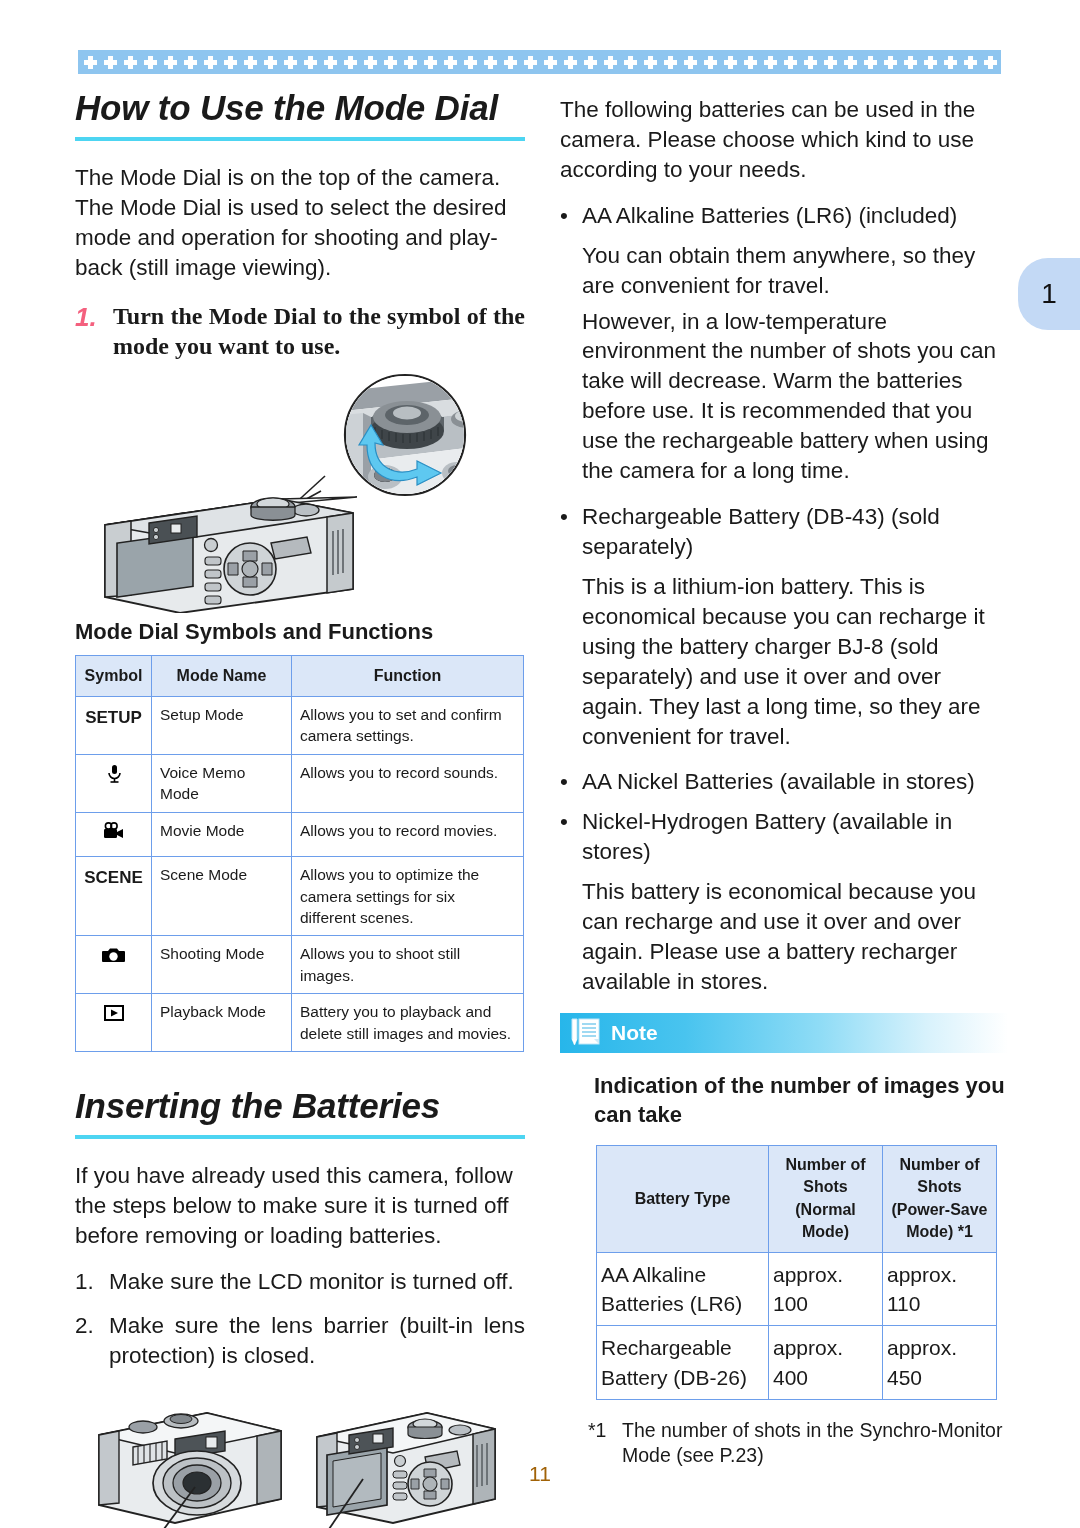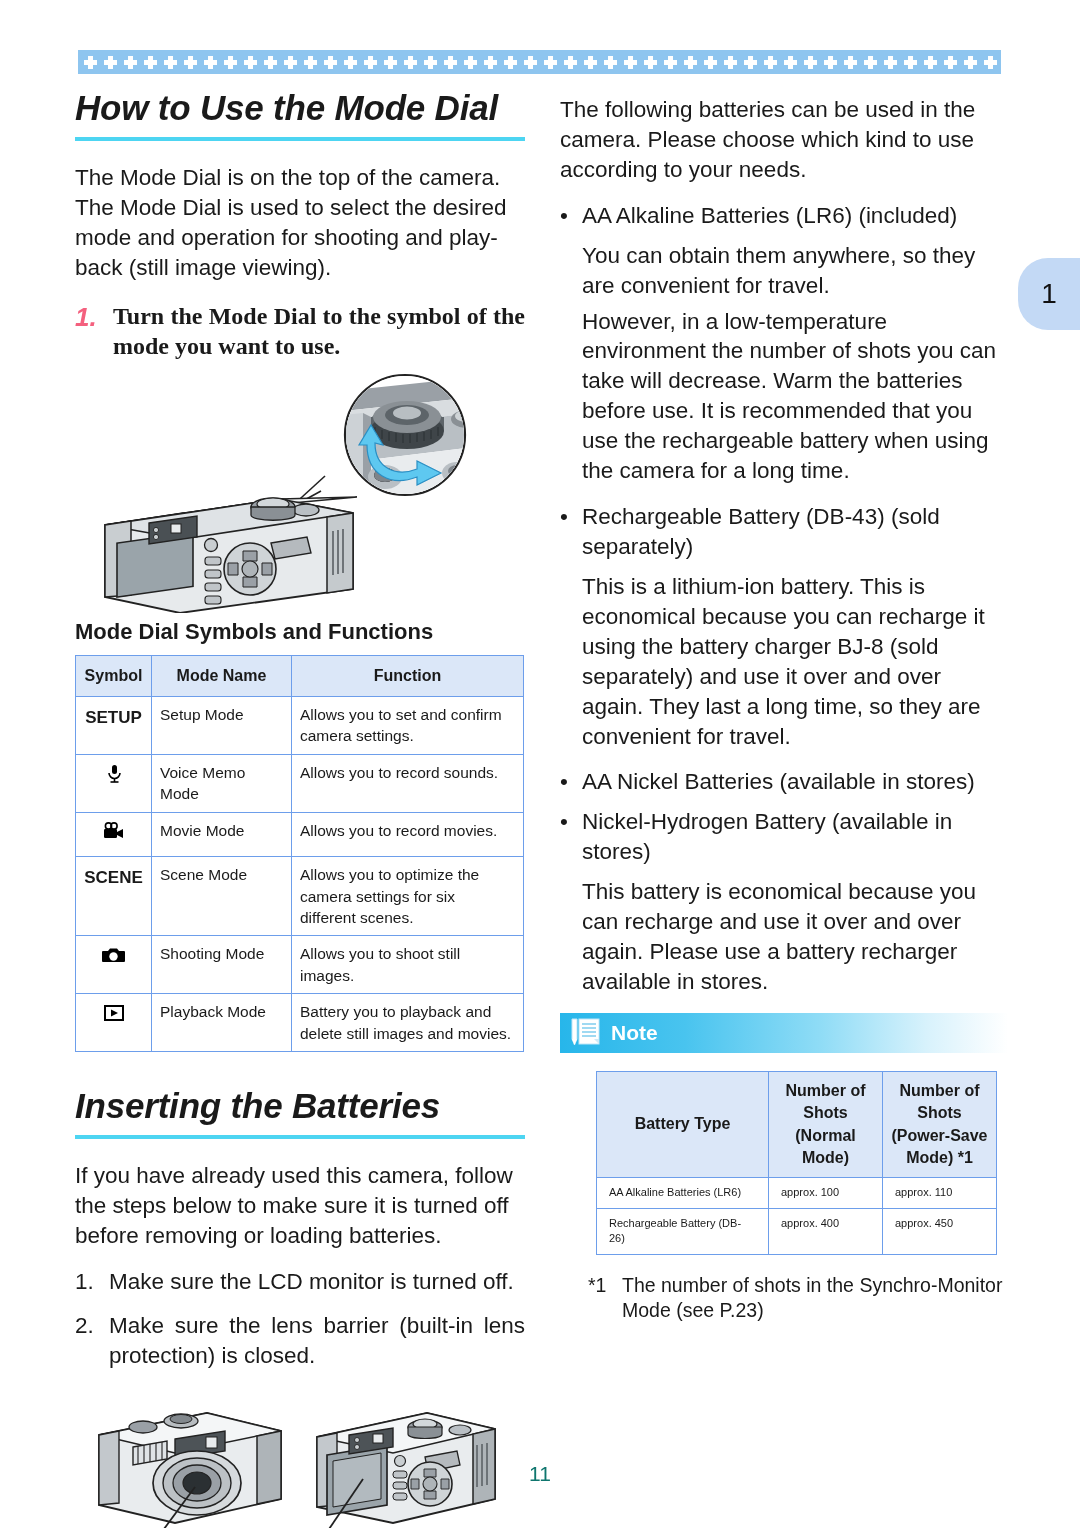--- a/index.html
+++ b/index.html
@@ -218,23 +218,23 @@
 
   
   table.batt {
     border-collapse: collapse;
     width: 400px;
     table-layout: fixed;
     margin-left: 36px;
   }
   table.batt th, table.batt td {
     border: 1.5px solid #6d9eeb;
-    font-size: 11px;
+    font-size: 21px;
     line-height: 1.4;
-    padding: 7px 12px;
+    padding: 7px 4px;
     vertical-align: top;
   }
   table.batt thead th {
     background: #dbe7f8;
     text-align: center;
     font-weight: bold;
     font-size: 16px;
     vertical-align: middle;
     padding: 8px 4px;
     margin-top: 48px;
@@ -278,21 +278,21 @@
   .nl-item .txt { flex: 1 1 auto; text-align: justify; text-align-last: left; }
 
   
   .folio {
     position: absolute;
     left: 0;
     right: 0;
     top: 1462px;
     text-align: center;
     font-size: 21px;
-    color: #0f766e;
+    color: #a16207;
   }
 </style>
 </head>
 <body>
 
 <div class="top-band">
   <div class="clovers" id="clover-row">
       <span class="clover"></span>
       <span class="clover"></span>
       <span class="clover"></span>
@@ -656,20 +656,21 @@
         <line x1="14" y1="15" x2="28" y2="15"></line>
           <line x1="14" y1="19" x2="28" y2="19"></line>
       </g>
       <path d="M26 22 L31 22 L31 27 Z" fill="#cfeaf8"></path>
       <path d="M4 2 L9 2 L9 22 L6.5 28 L4 22 Z" fill="#ffffff" stroke="#bfe6f8" stroke-width="1"></path>
       <path d="M4 22 L9 22 L6.5 28 Z" fill="#ffffff"></path>
     </svg>
     <span class="note-label">Note</span>
   </div>
 
+  <div class="note-title">Indication of the number of images you can take</div>
 
   <table class="batt">
     <colgroup>
         <col class="b-type">
         <col class="b-n1">
         <col class="b-n2">
       </colgroup>
     <thead>
       <tr>
         <th>Battery Type</th>

